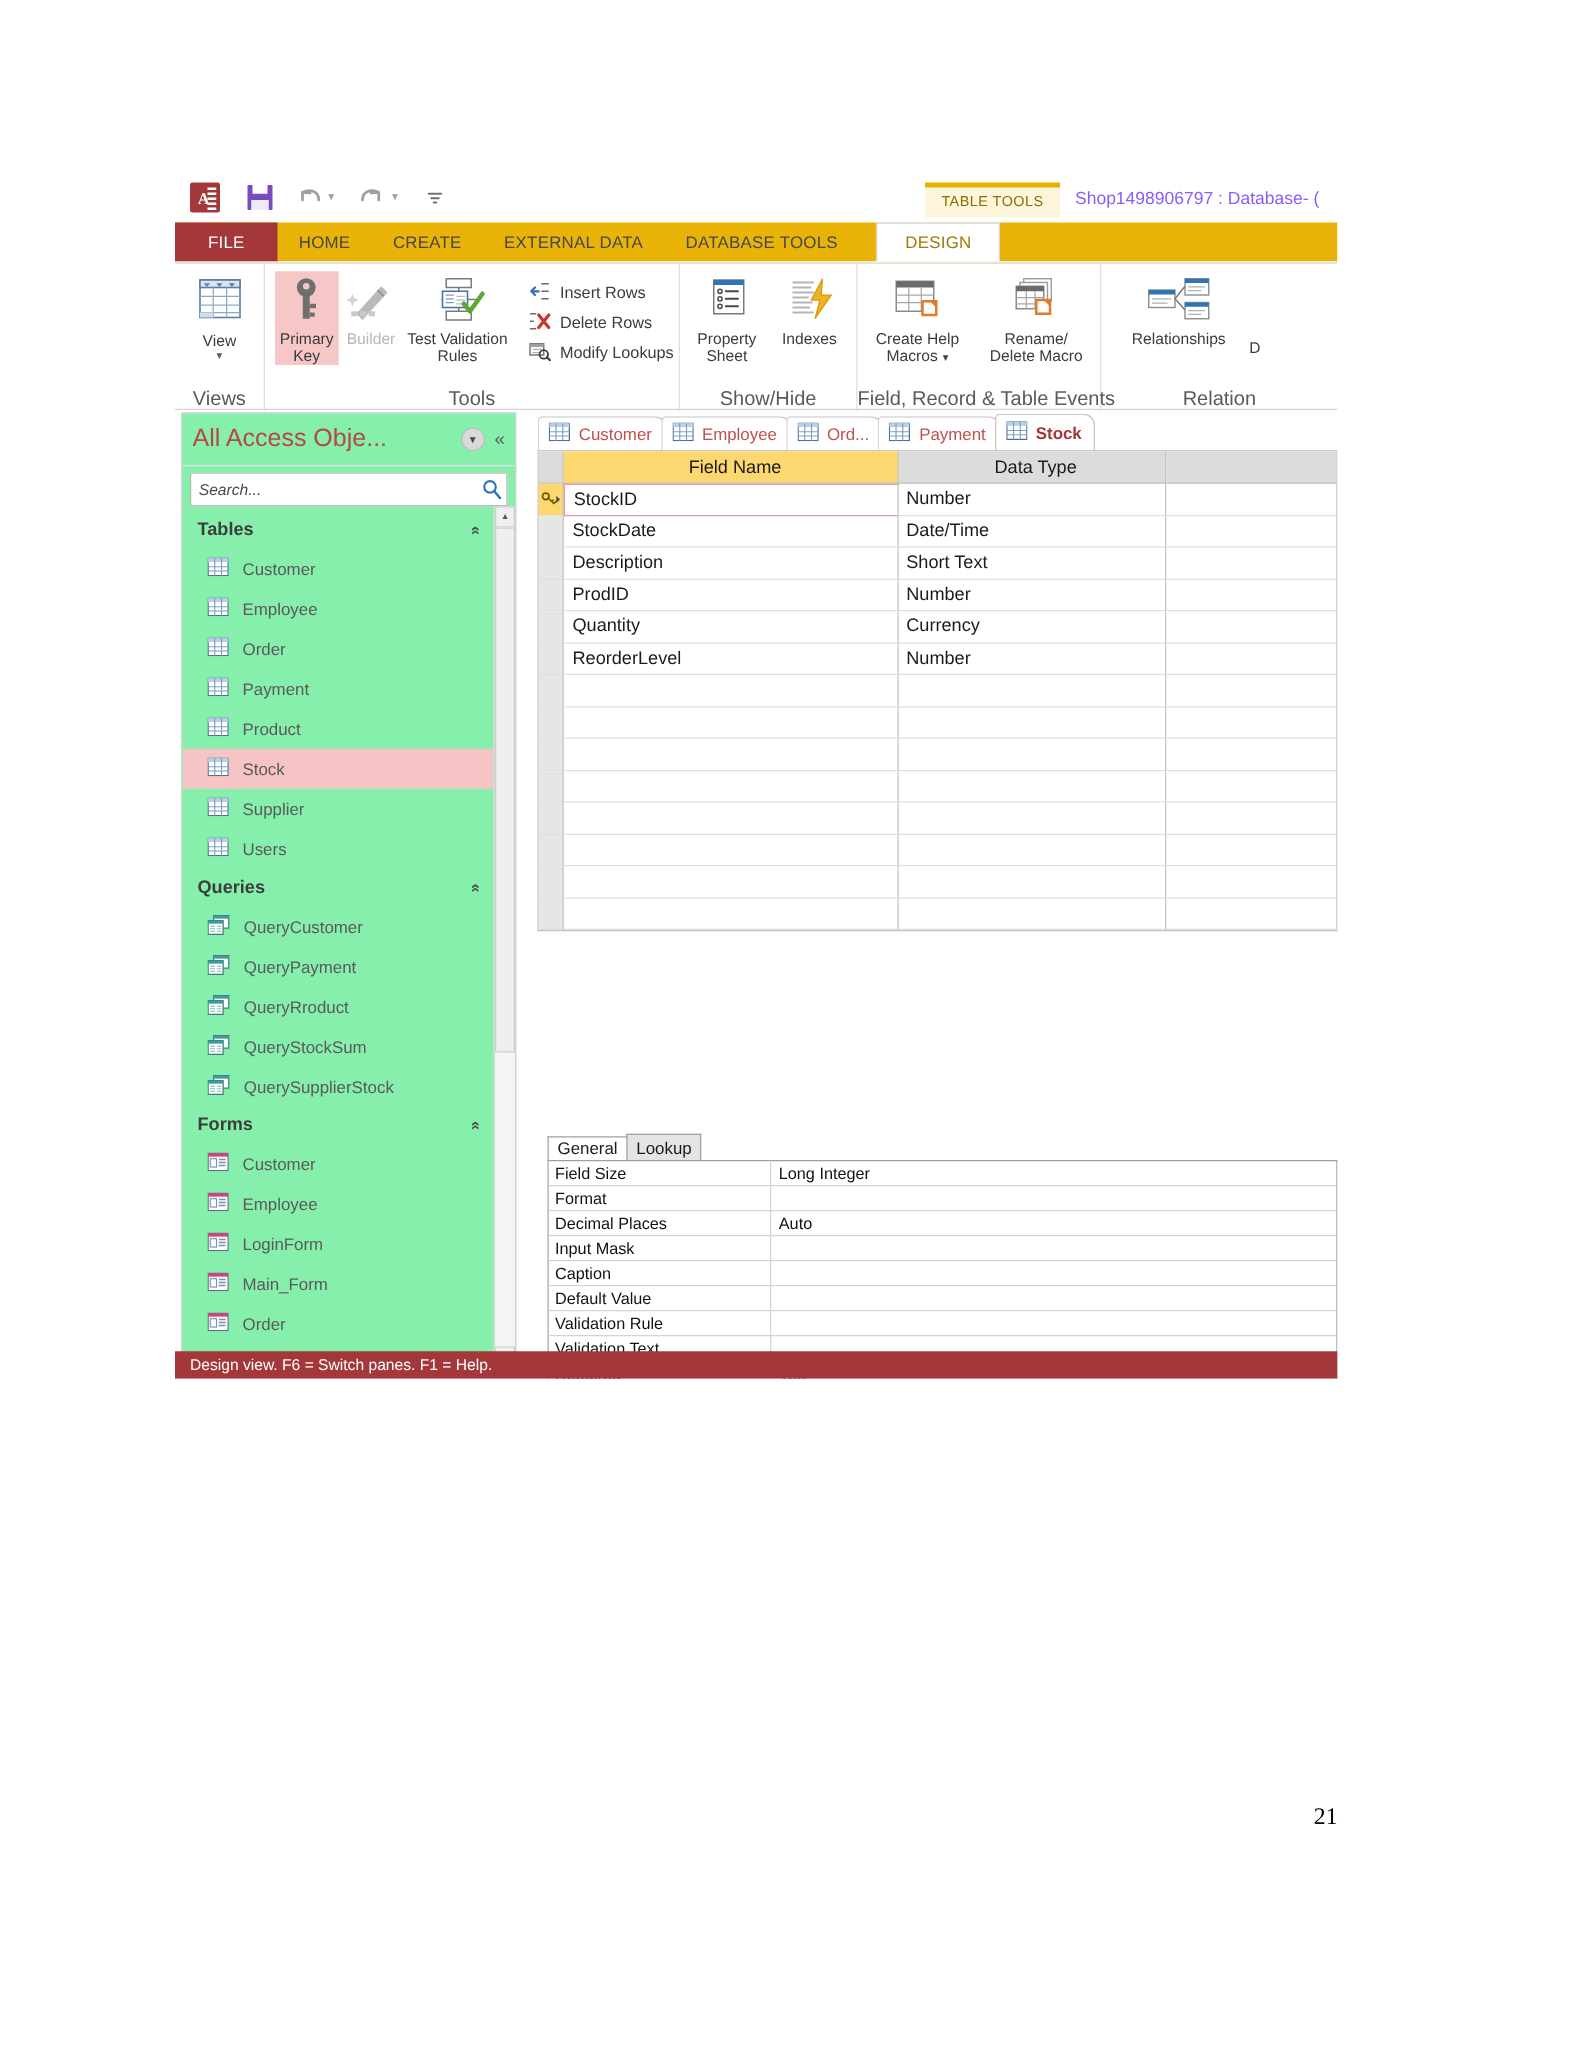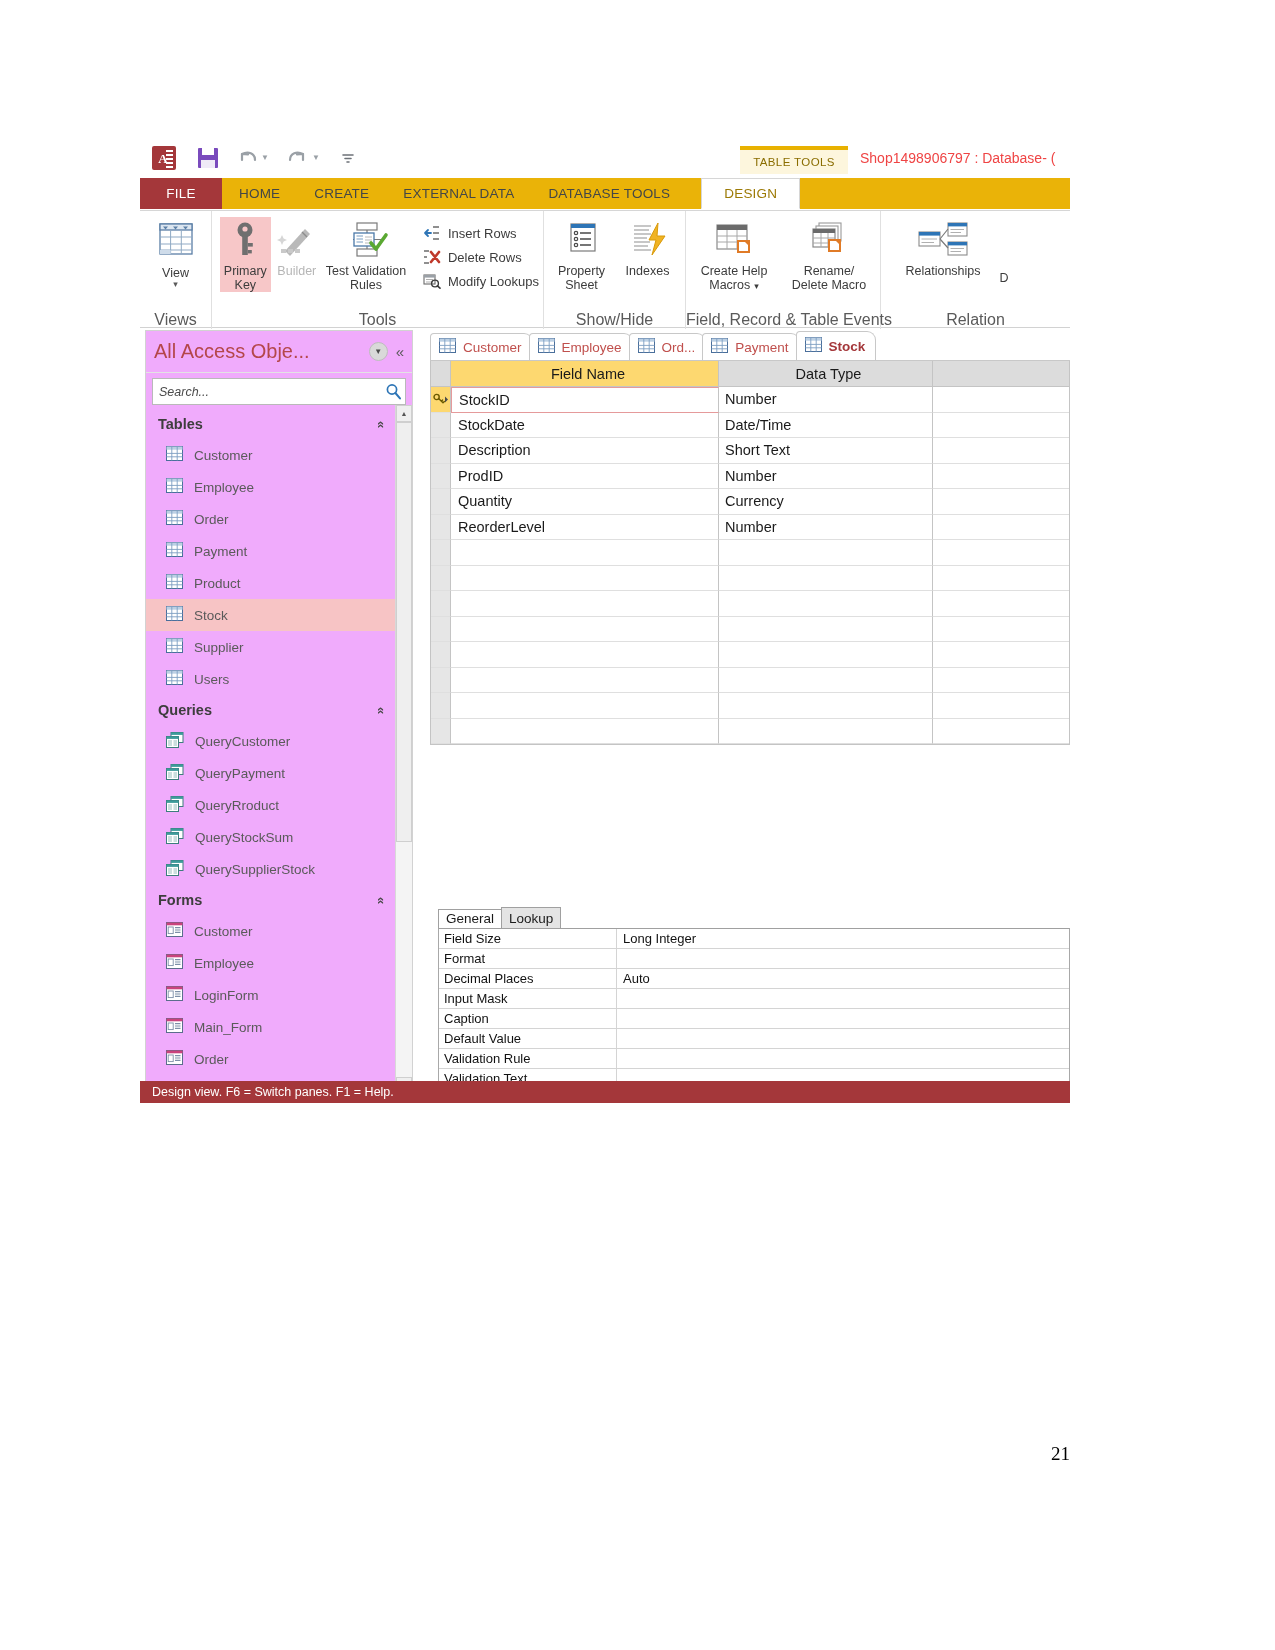--- a/index.html
+++ b/index.html
@@ -80,21 +80,21 @@
     width: 108px; height: 28px;
     background: #fdf6dd;
     border-top: 4px solid #e8b100;
     display: flex; align-items: center; justify-content: center;
   }
   .ctx-banner span {
     font-size: 11.5px; color: #8a6d00; letter-spacing: .4px;
   }
   .win-title {
     position: absolute; top: 12px; left: 720px;
-    font-size: 14px; color: #ef4444; white-space: nowrap; text-align: center;
+    font-size: 14px; color: #8b5cf6; white-space: nowrap; text-align: center;
   }
 
   
   .ribbon-tabs {
     position: absolute; left: 0; top: 40px;
     width: 930px; height: 32px;
     background: #eab308;
     border-bottom: 1px solid #ffffff;
     display: flex; align-items: stretch;
   }
@@ -169,21 +169,21 @@
   .smallbtn .lbl { margin-left: 7px; }
   .stack { display: flex; flex-direction: column; justify-content: flex-start; padding-top: 4px; }
 
   
   .ico { display: block; }
 
   
   .nav-pane {
     position: absolute; left: 5px; top: 192px;
     width: 268px; height: 760px;
-    background: #f0abfc;
+    background: #86efac;
     border: 1px solid #d2d2d2;
     overflow: hidden;
   }
   .nav-header {
     height: 42px;
     display: flex; align-items: center;
     padding: 0 6px 0 8px;
     border-bottom: 1px solid #e3e3e3;
   }
   .nav-title {

